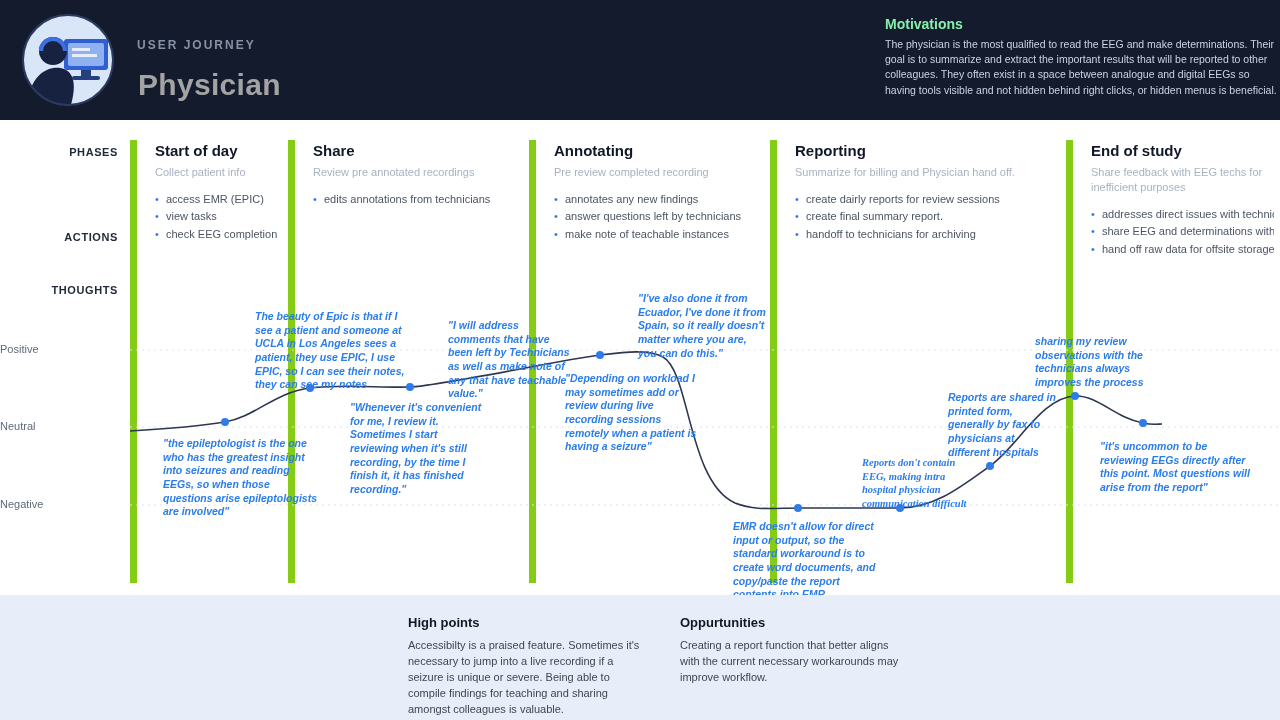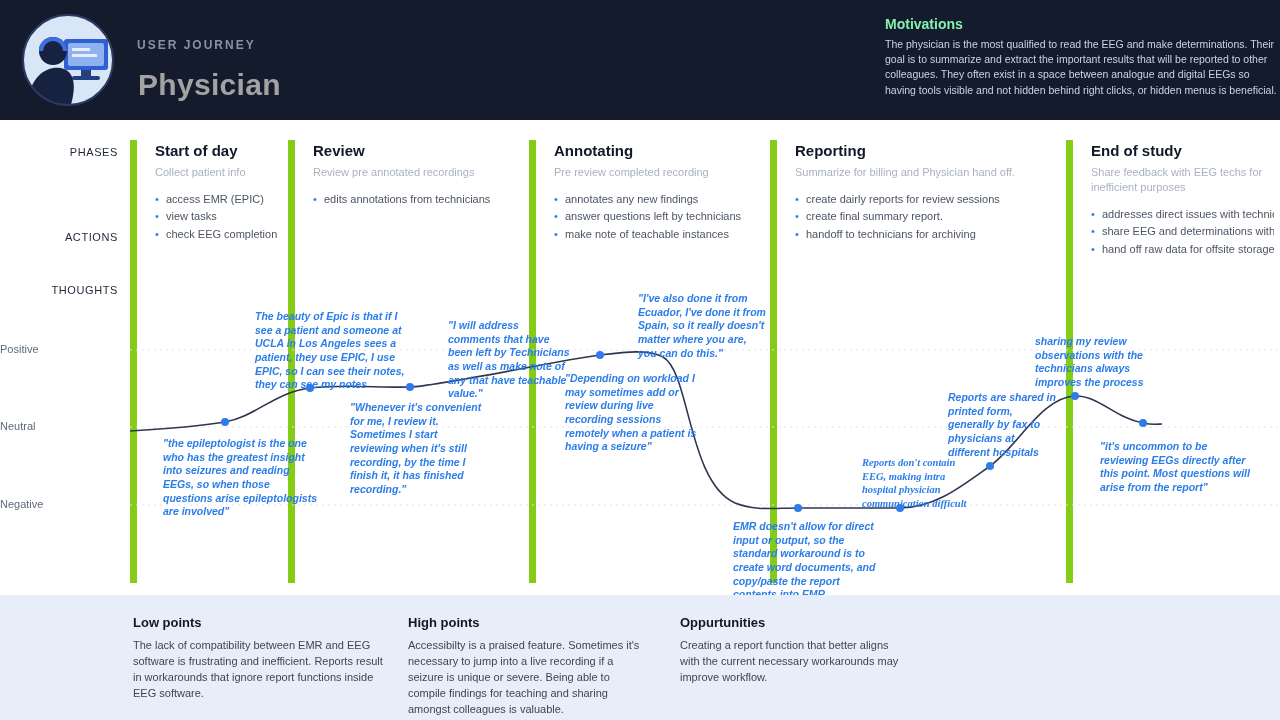--- a/index.html
+++ b/index.html
@@ -23,21 +23,21 @@
   }
   .motivations { position: absolute; left: 885px; top: 16px; width: 392px; }
   .motivations h2 { margin: 0 0 5px 0; font-size: 14px; color: #86efac; }
   .motivations p { margin: 0; font-size: 10.5px; line-height: 1.45; color: #ccd3e0; }
 
   
   .main { position: relative; height: 475px; background: #ffffff; }
 
   .gutter-label {
     position: absolute; left: 0; width: 118px; text-align: right;
-    font-size: 11px; font-weight: normal; letter-spacing: 0.6px; color: #1e2837;
+    font-size: 11px; font-weight: bold; letter-spacing: 0.6px; color: #1e2837;
   }
   #label-phases { top: 26px; }
   #label-actions { top: 72px; margin-top: 39px; }
   #label-thoughts { top: 164px; }
 
   .sent-label {
     position: absolute; left: 0; width: 118px; text-align: left;
     font-size: 11px; color: #5e6a7a;
   }
   #sent-positive { top: 223px; }
@@ -145,21 +145,21 @@
     <section class="phase-col" id="col-0">
       <h3 class="phase-title">Start of day</h3>
       <p class="phase-sub">Collect patient info</p>
       <ul class="actions-list">
           <li>access EMR (EPIC)</li>
           <li>view tasks</li>
           <li>check EEG completion status</li>
         </ul>
     </section>
     <section class="phase-col" id="col-1">
-      <h3 class="phase-title">Review</h3>
+      <h3 class="phase-title">Share</h3>
       <p class="phase-sub">Review pre annotated recordings</p>
       <ul class="actions-list">
           <li>edits annotations from technicians</li>
         </ul>
     </section>
     <section class="phase-col" id="col-2">
       <h3 class="phase-title">Annotating</h3>
       <p class="phase-sub">Pre review completed recording</p>
       <ul class="actions-list">
           <li>annotates any new findings</li>
@@ -225,24 +225,20 @@
     <div class="quote" id="q5">"I've also done it from Ecuador, I've done it from Spain, so it really doesn't matter where you are, you can do this."</div>
     <div class="quote" id="q6">"Depending on workload I may sometimes add or review during live recording sessions remotely when a patient is having a seizure"</div>
     <div class="quote" id="q7">EMR doesn't allow for direct input or output, so  the standard workaround is to create word documents, and copy/paste the report contents into EMR</div>
     <div class="quote" id="q8">Reports don't contain EEG, making intra hospital physician communication difficult</div>
     <div class="quote" id="q9">Reports are shared in printed form, generally by fax to physicians at different hospitals</div>
     <div class="quote" id="q10">sharing my review observations with the technicians always improves the process</div>
     <div class="quote" id="q11">"it's uncommon to be reviewing EEGs directly after this point. Most questions will arise from the report"</div>
   </main>
 
   <footer class="footer">
-    <div class="fcol" id="f0">
-      <h3>Low points</h3>
-      <p>The lack of compatibility between EMR and EEG software is frustrating and inefficient. Reports result in workarounds that ignore report functions inside EEG software.</p>
-    </div>
     <div class="fcol" id="f1">
       <h3>High points</h3>
       <p>Accessibilty is a praised feature. Sometimes it's necessary to jump into a live recording if a seizure is unique or severe. Being able to compile findings for teaching and sharing amongst colleagues is valuable.</p>
     </div>
     <div class="fcol" id="f2">
       <h3>Oppurtunities</h3>
       <p>Creating a report function that better aligns with the current necessary workarounds may improve workflow.</p>
     </div>
   </footer>
 

